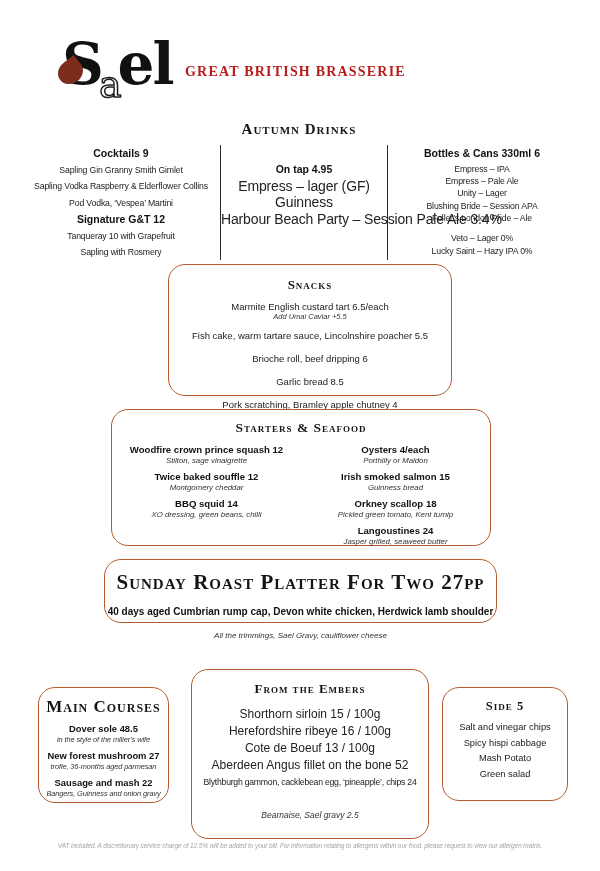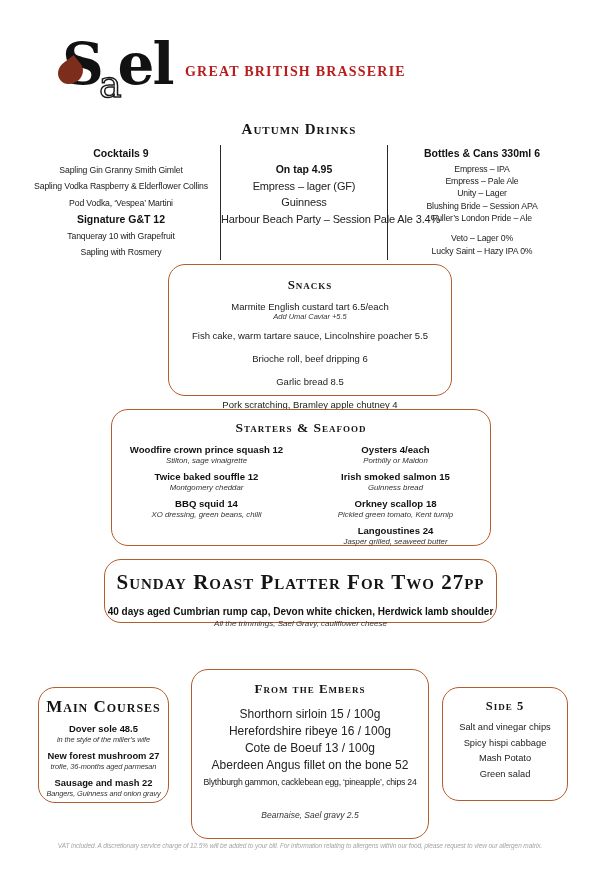--- a/index.html
+++ b/index.html
@@ -47,21 +47,21 @@
   .dcol { white-space:nowrap; }
   .dcol1 { width:198px; }
   .dcol2 { width:168px; border-left:1px solid #2a2a2a; border-right:1px solid #2a2a2a; padding-top:16px; }
   .dcol3 { width:188px; }
   .dhead { font-weight:700; font-size:10.5px; color:#111; }
   .ditem { font-size:8.7px; letter-spacing:-0.15px; }
   .dcol1 .dhead { line-height:17px; }
   .dcol1 .ditem { line-height:16.3px; }
   .dcol1 .dhead.sub { margin-top:0; }
   .dcol2 .dhead { line-height:17px; }
-  .dcol2 .ditem { font-size:11px; line-height:16.4px; }
+  .dcol2 .ditem { font-size:14px; line-height:16.4px; }
   .dcol3 .dhead { line-height:17px; margin-bottom:1px; }
   .dcol3 .ditem { line-height:12.2px; }
   .dcol3 .zero { margin-top:8px; }
   .dcol3 .zero .ditem { line-height:13px; }
 
   
   .box {
     position:absolute; border:1.6px solid #b55c2d; border-radius:17px;
     background:#ffffff; text-align:center;
   }
@@ -81,21 +81,21 @@
   .starters-cols { display:flex; margin-top:8px; }
   .scol { width:50%; }
   .entry { margin-bottom:5px; }
   .entry .item-name { line-height:12px; }
   .entry .item-desc { line-height:10px; }
 
   
   .sunday-box { left:104px; top:559px; width:393px; height:64px; padding-top:10px; }
   .sunday-box .sec-title { font-size:21px; letter-spacing:1px; }
   .sunday-line { font-weight:700; font-size:10px; margin-top:11px; white-space:nowrap; color:#111; }
-  .sunday-note { font-style:italic; font-size:8px; margin-top:2px; color:#333; }
+  .sunday-note { font-style:italic; font-size:8px; margin-top:14px; color:#333; }
 
   
   .mains-box { left:38px; top:687px; width:131px; height:116px; padding-top:9px; }
   .mains-box .sec-title { font-size:17px; }
   .mains-box .entry { margin-top:6px; }
   .mains-box .item-name { font-size:9.4px; line-height:12px; }
   .mains-box .item-desc { font-size:7.4px; line-height:9px; letter-spacing:-0.1px; }
 
   .embers-box { left:191px; top:669px; width:238px; height:170px; padding-top:11px; }
   .embers-box .sec-title { font-size:13px; }

